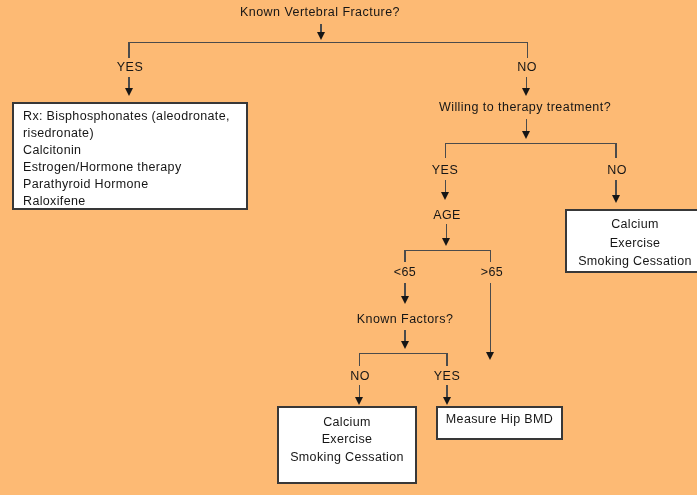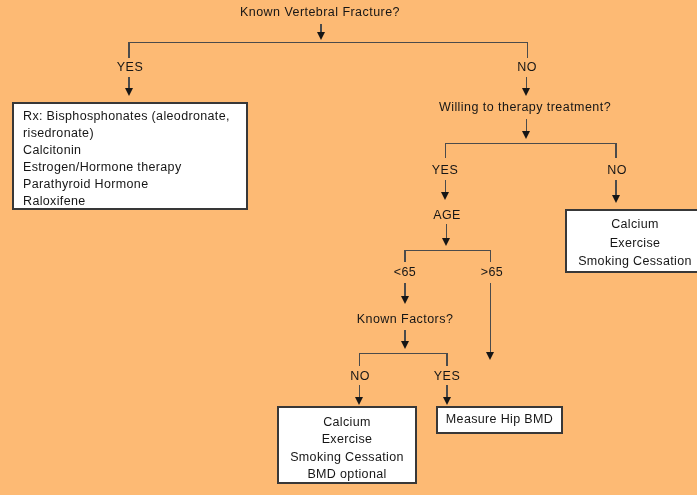--- a/index.html
+++ b/index.html
@@ -121,20 +121,19 @@
   <div class="ahead" style="left:355px;top:397px;"></div>
 
   <div class="lbl" style="left:447px;top:370px;">YES</div>
   <div class="vline" style="left:446px;top:385px;height:12px;"></div>
   <div class="ahead" style="left:442.5px;top:397px;"></div>
 
   <div class="box box-center" style="left:257px;top:406px;width:140px;height:78px;padding-top:6px;line-height:17.3px;">
     <span class="ln">Calcium</span>
     <span class="ln">Exercise</span>
     <span class="ln">Smoking Cessation</span>
-    <span class="ln">BMD optional</span>
   </div>
 
-  <div class="box box-center" style="left:416px;top:406px;width:127px;height:28px;line-height:22px;">
+  <div class="box box-center" style="left:416px;top:406px;width:127px;height:34px;line-height:22px;">
     <span class="ln">Measure Hip BMD</span>
   </div>
 
 </div>
 
 </body></html>

